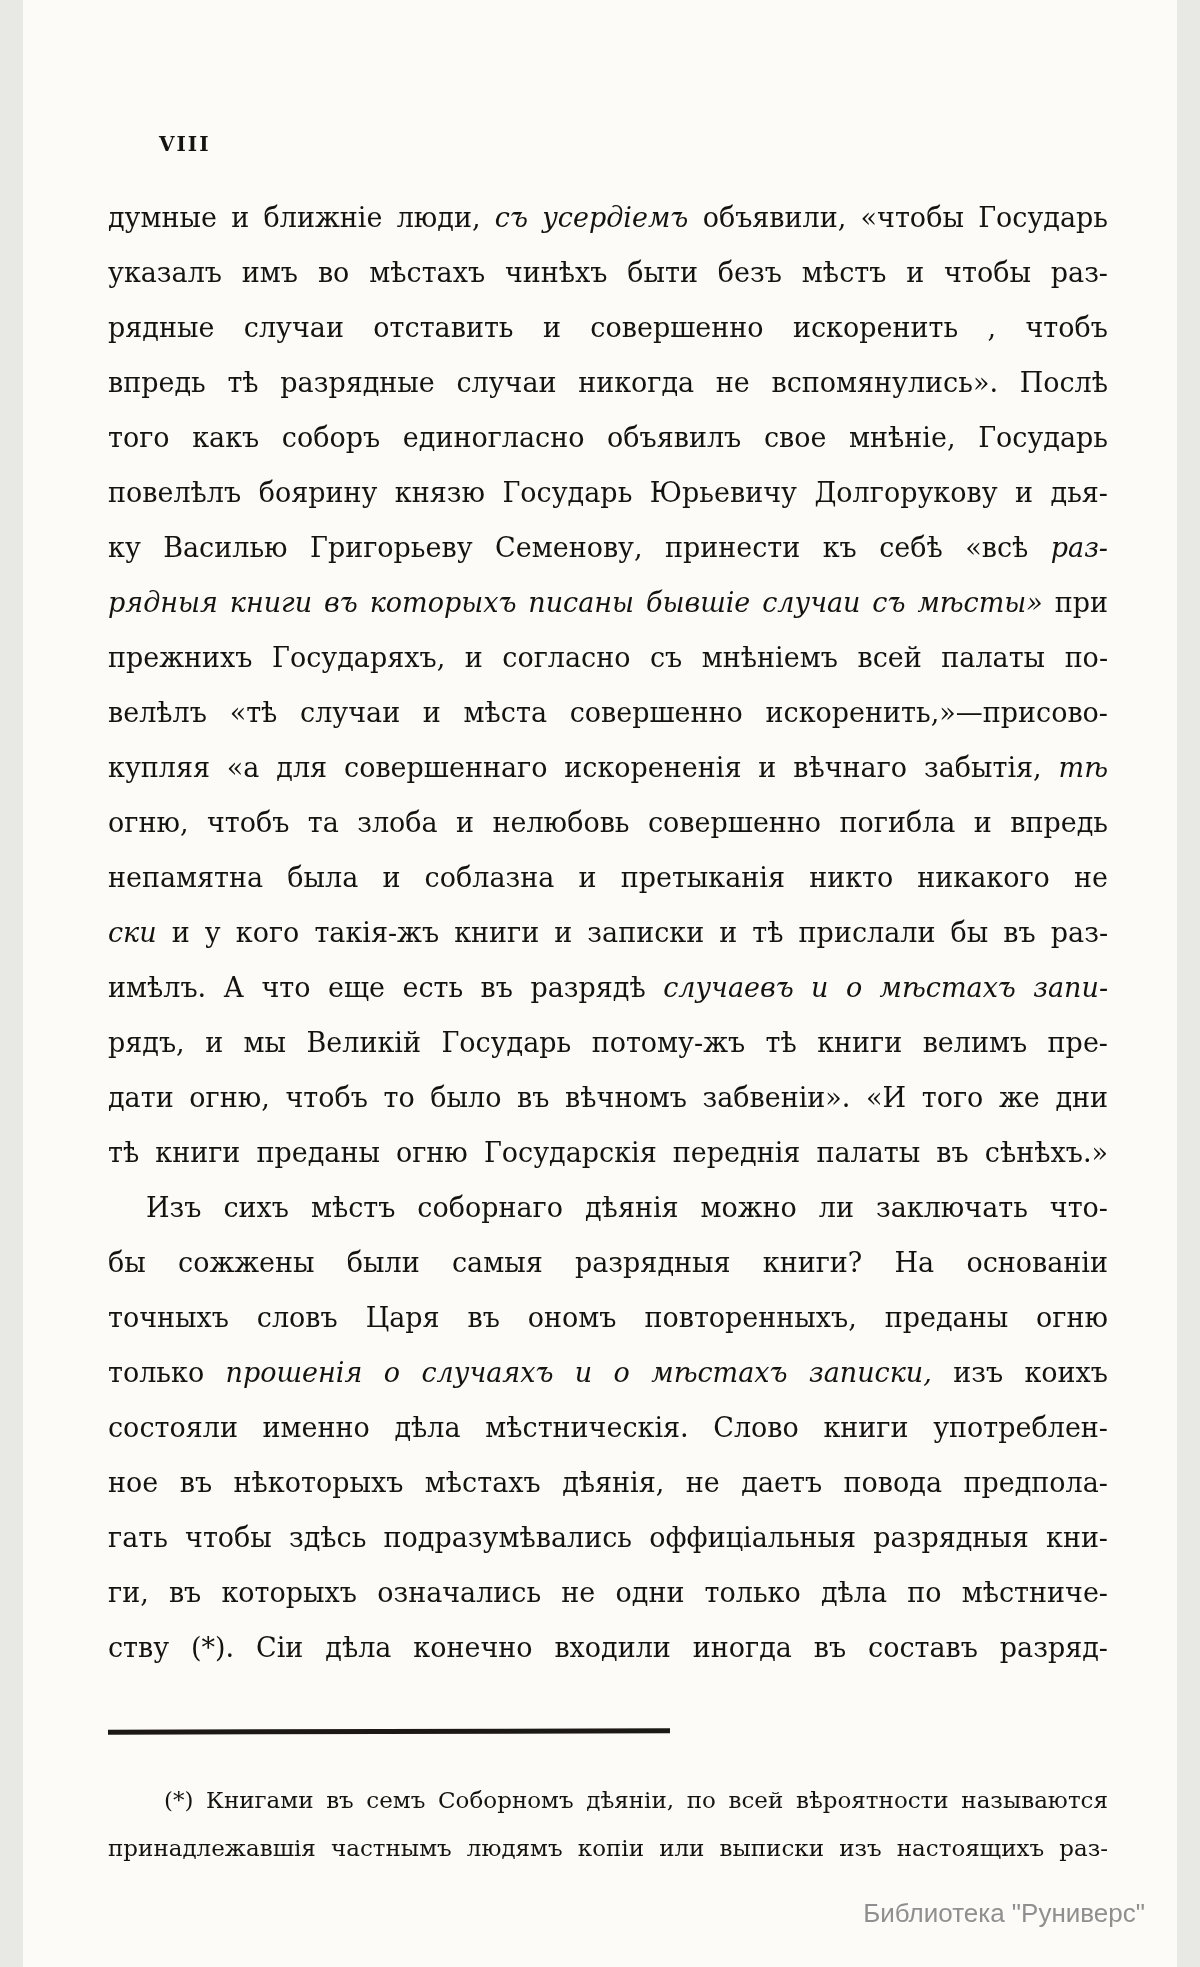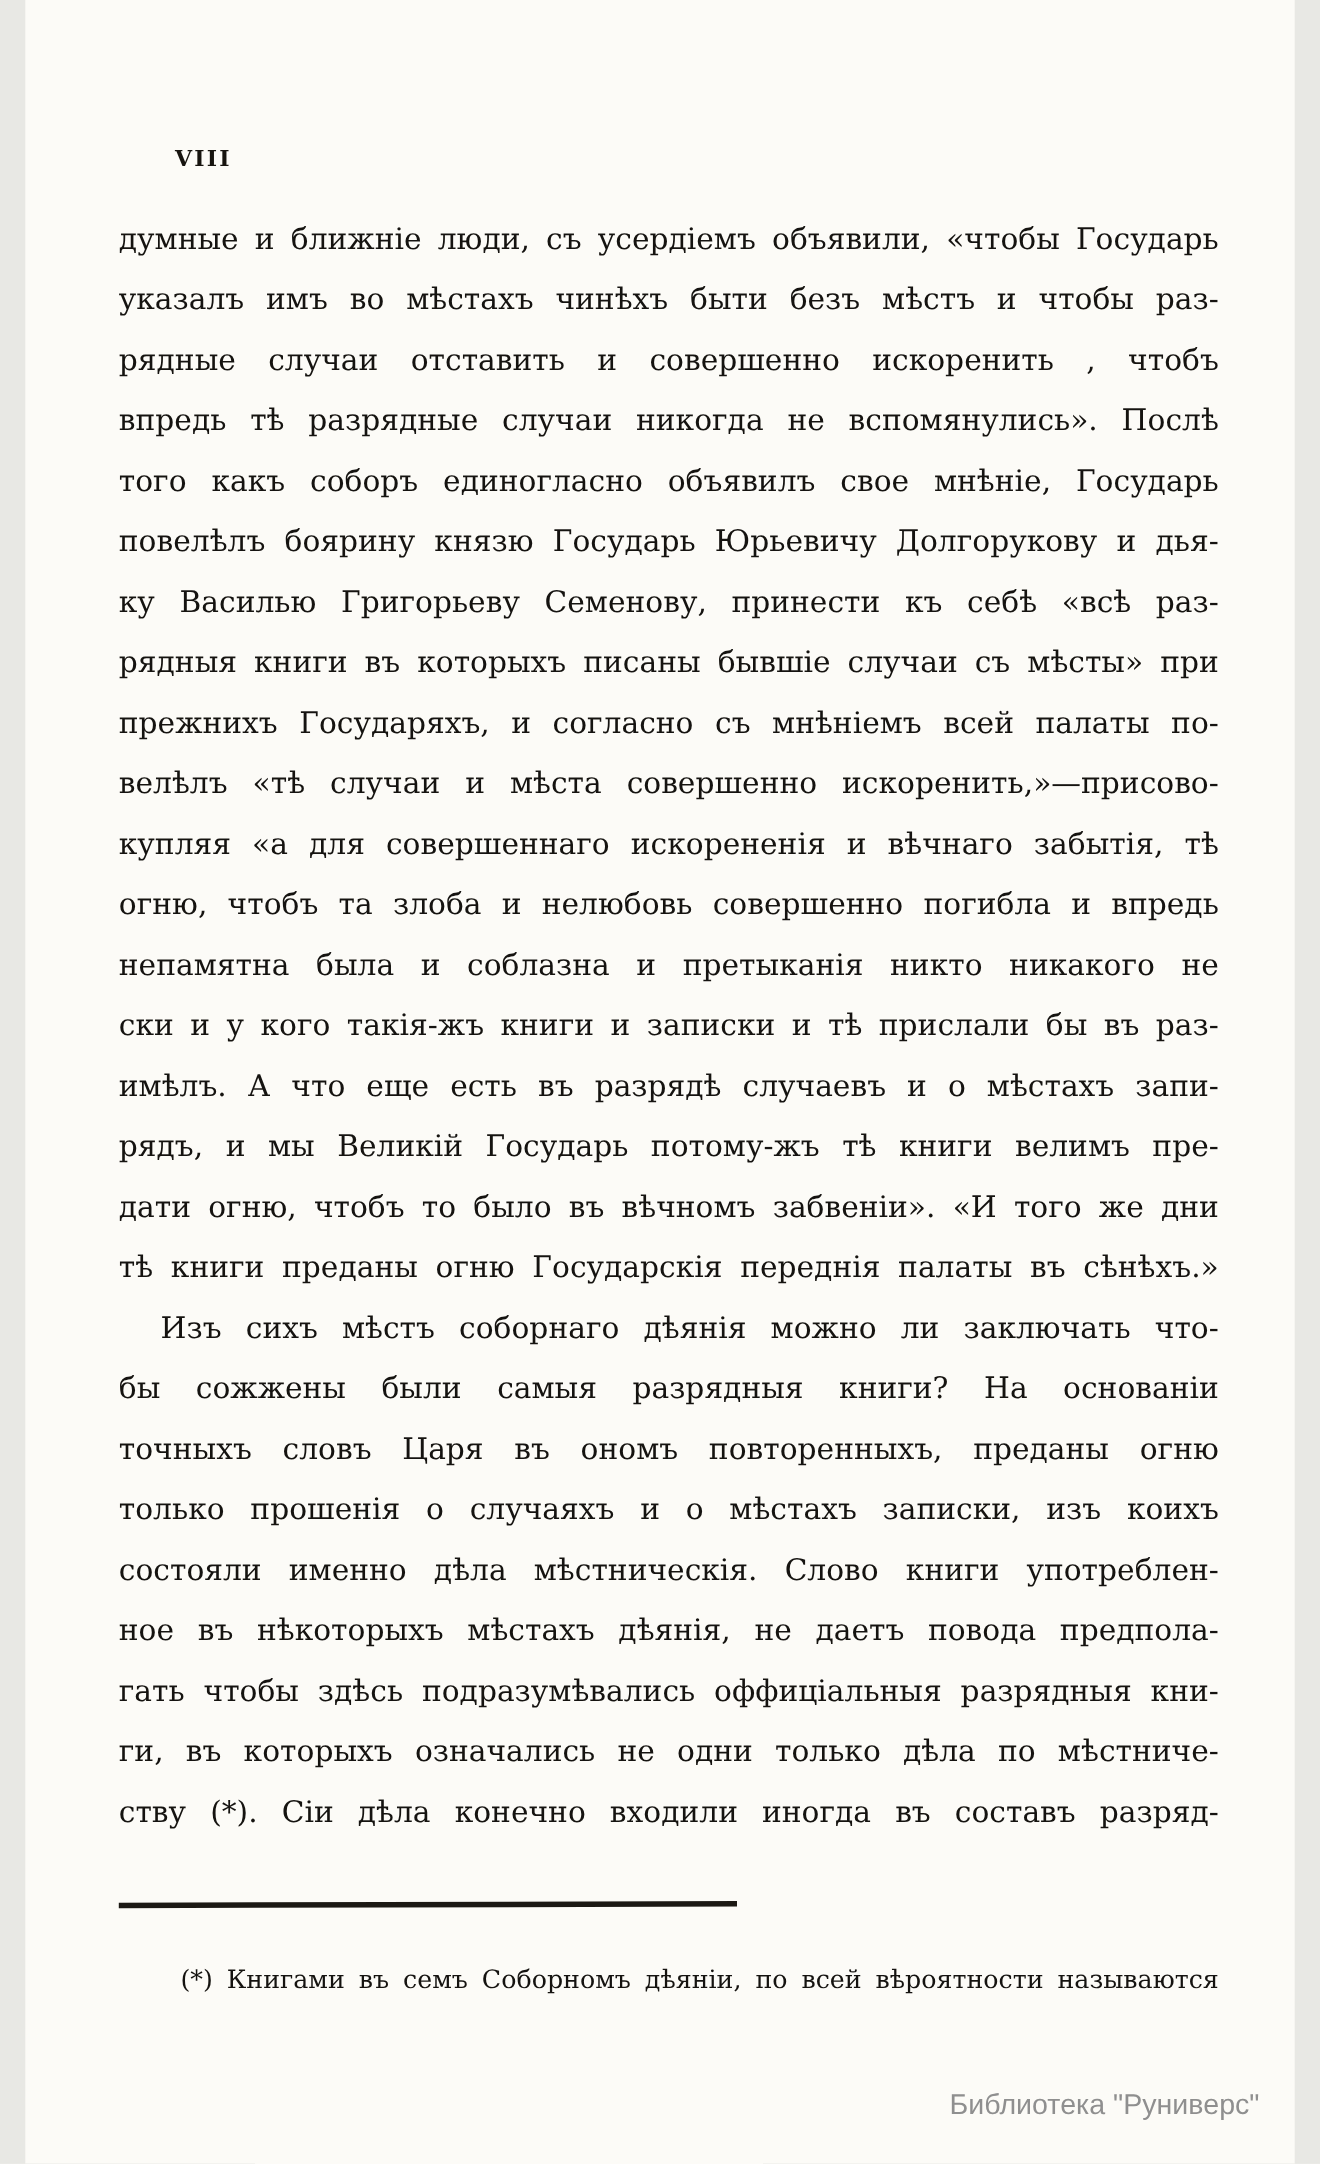--- a/index.html
+++ b/index.html
@@ -37,20 +37,21 @@
     line-height: 55px;
     text-align: justify;
     text-align-last: justify;
     white-space: normal;
   }
   .line.indent {
     text-indent: 38px;
   }
   .seg { }
   .it {
+    font-style: italic;
   }
   .footnote-rule {
     position: absolute;
     left: 85px;
     top: 1729px;
     width: 562px;
     height: 5px;
     background: #1c1914;
     transform: rotate(-0.15deg);
   }
@@ -113,16 +114,17 @@
       <div class="line"><span class="seg">ное въ нѣкоторыхъ мѣстахъ дѣянія, не даетъ повода предпола-</span></div>
       <div class="line"><span class="seg">гать чтобы здѣсь подразумѣвались оффиціальныя разрядныя кни-</span></div>
       <div class="line"><span class="seg">ги, въ которыхъ означались не одни только дѣла по мѣстниче-</span></div>
       <div class="line"><span class="seg">ству (*). Сіи дѣла конечно входили иногда въ составъ разряд-</span></div>
     </div>
 
   <div class="footnote-rule"></div>
 
   <div class="footnote-text" id="footnote-text">
       <div class="fn-line indent"><span class="seg">(*) Книгами въ семъ Соборномъ дѣяніи, по всей вѣроятности называются</span></div>
+      <div class="fn-line"><span class="seg">принадлежавшія частнымъ людямъ копіи или выписки изъ настоящихъ раз-</span></div>
     </div>
 
   <div class="watermark">Библиотека "Руниверс"</div>
 </div>
 
 </body></html>

